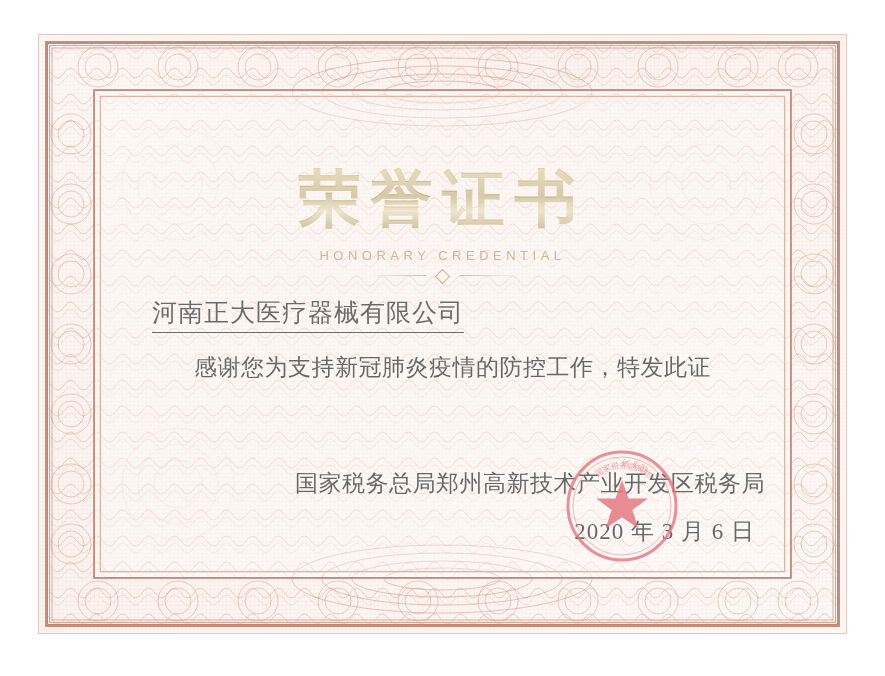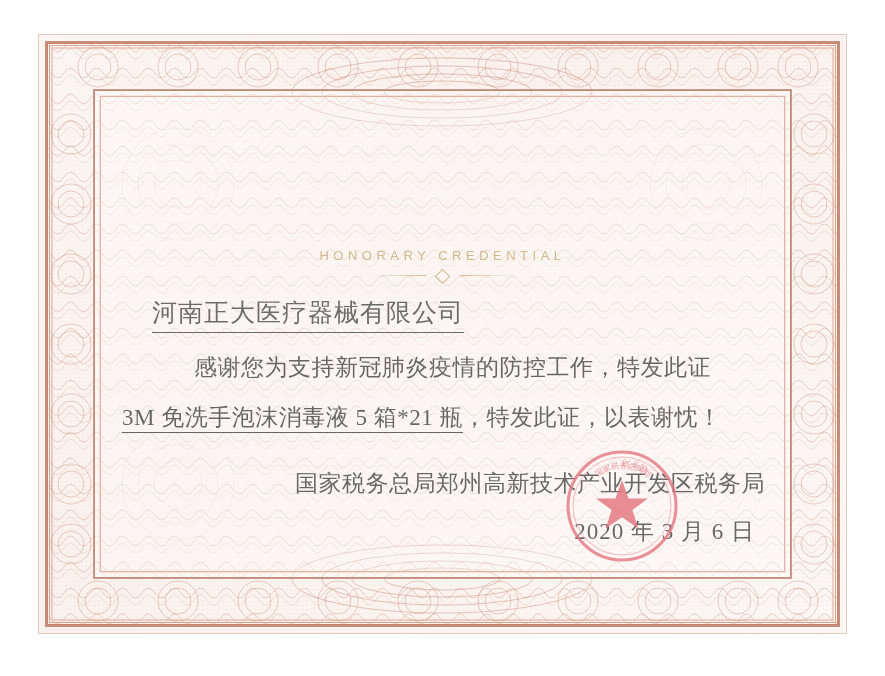--- a/index.html
+++ b/index.html
@@ -342,37 +342,35 @@
           <circle cx="668" cy="450" r="40"></circle>
           <circle cx="668" cy="450" r="24"></circle>
       </g>
     </svg>
 
     <div class="border-outer"></div>
     <div class="border-band"></div>
 
     <div class="content">
 
+      <div class="title">荣誉证书</div>
 
       <div class="subtitle-wrap">
         <div class="subtitle">HONORARY CREDENTIAL</div>
         <div class="divider">
           <div class="ln"></div>
           <div class="dia"></div>
           <div class="ln right"></div>
         </div>
       </div>
 
       <div class="recipient">河南正大医疗器械有限公司</div>
 
       <div class="line-1">感谢您为支持新冠肺炎疫情的防控工作，特发此证</div>
 
-      <div class="line-2">
-        <span class="under">3M 免洗手泡沫消毒液 5 箱*21 瓶</span><span>，特发此证，以表谢忱！</span>
-      </div>
 
       <div class="issuer">国家税务总局郑州高新技术产业开发区税务局</div>
 
       <div class="date">2020 年 3 月 6 日</div>
 
       <svg class="seal" viewBox="0 0 116 116" aria-hidden="true">
         <g fill="none" stroke="#d6293a" stroke-width="3" opacity="0.9">
           <circle cx="58" cy="58" r="54"></circle>
         </g>
         <circle cx="58" cy="58" r="49" fill="none" stroke="#d6293a" stroke-width="1" opacity="0.55"></circle>

